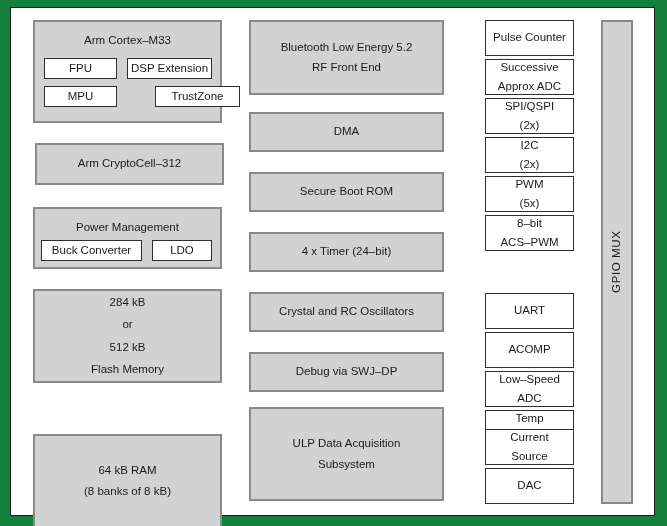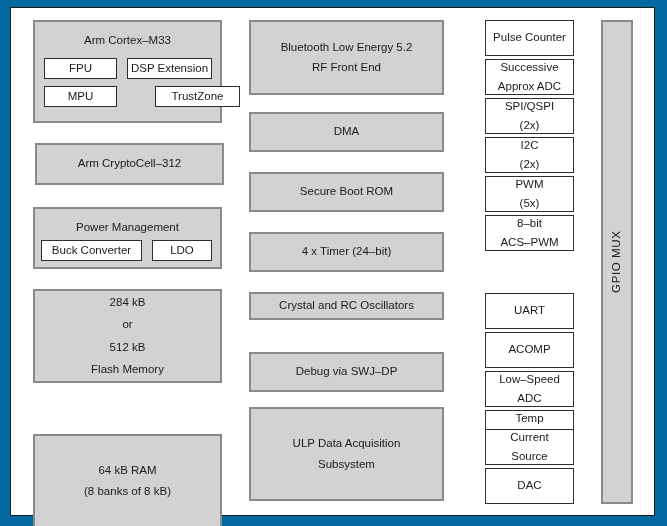--- a/index.html
+++ b/index.html
@@ -9,21 +9,21 @@
   }
   body {
     font-family: "Liberation Sans", sans-serif;
     -webkit-font-smoothing: antialiased;
   }
 
   #soc-diagram {
     position: relative;
     width: 667px;
     height: 526px;
-    background: #0369a1;
+    background: #15803d;
     overflow: hidden;
   }
 
   
   .chip-outline {
     position: absolute;
     left: 10px;
     top: 7px;
     width: 645px;
     height: 509px;
@@ -148,21 +148,21 @@
   </div>
 
   <div class="blk" style="left:249px; top:172px; width:195px; height:40px;">
     <span class="ln">Secure Boot ROM</span>
   </div>
 
   <div class="blk" style="left:249px; top:232px; width:195px; height:40px;">
     <span class="ln">4 x Timer  (24–bit)</span>
   </div>
 
-  <div class="blk" style="left:249px; top:292px; width:195px; height:28px;">
+  <div class="blk" style="left:249px; top:292px; width:195px; height:40px;">
     <span class="ln">Crystal and RC Oscillators</span>
   </div>
 
   <div class="blk" style="left:249px; top:352px; width:195px; height:40px;">
     <span class="ln">Debug via SWJ–DP</span>
   </div>
 
   <div class="blk" style="left:249px; top:407px; width:195px; height:94px;">
     <span class="ln">ULP Data Acquisition</span>
     <span class="ln">Subsystem</span>

